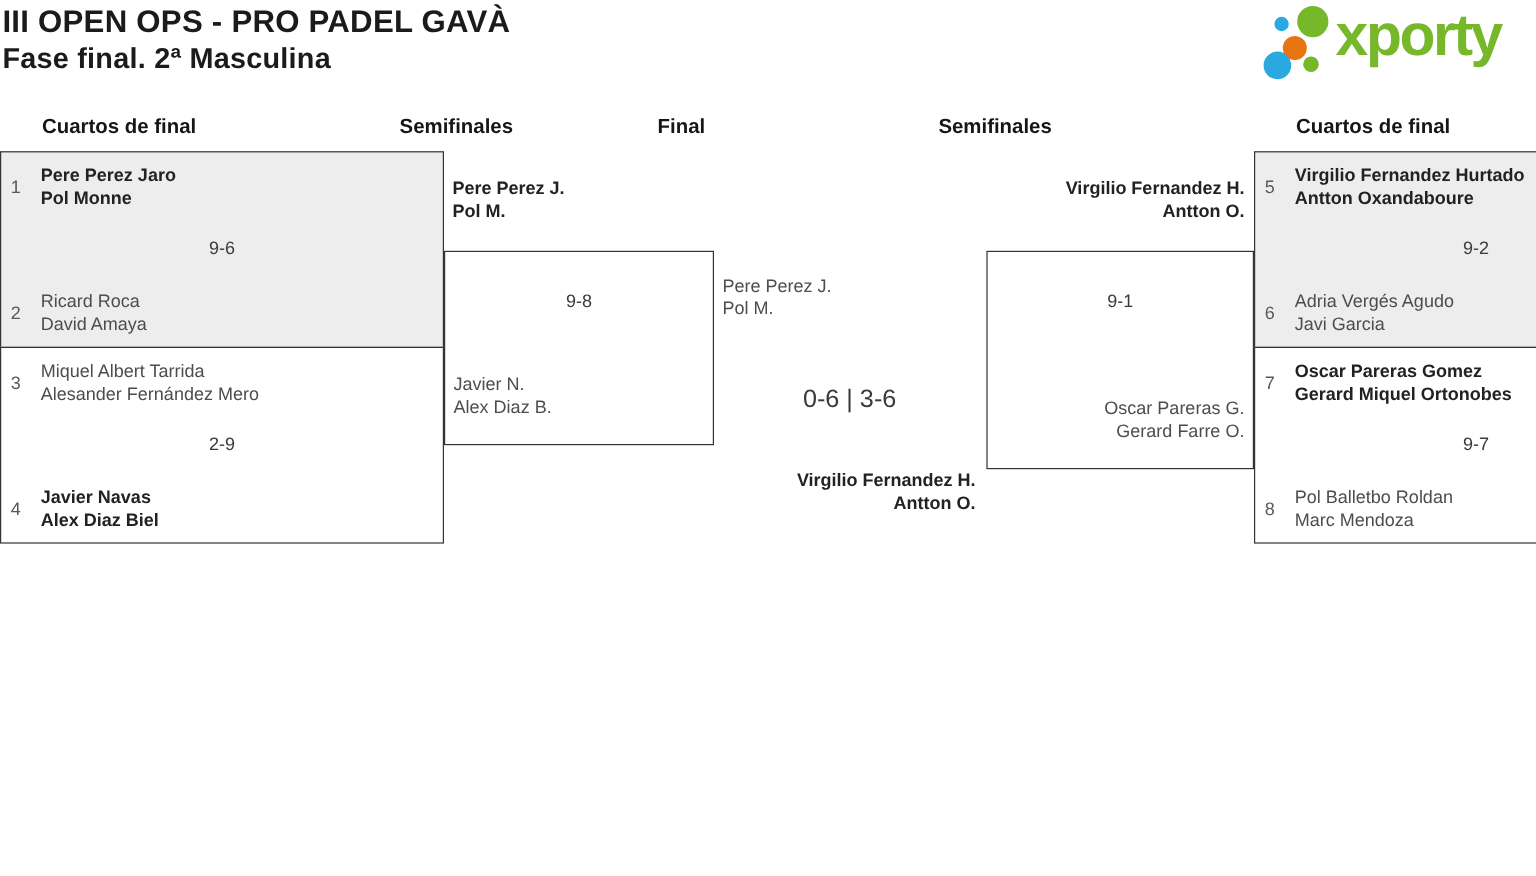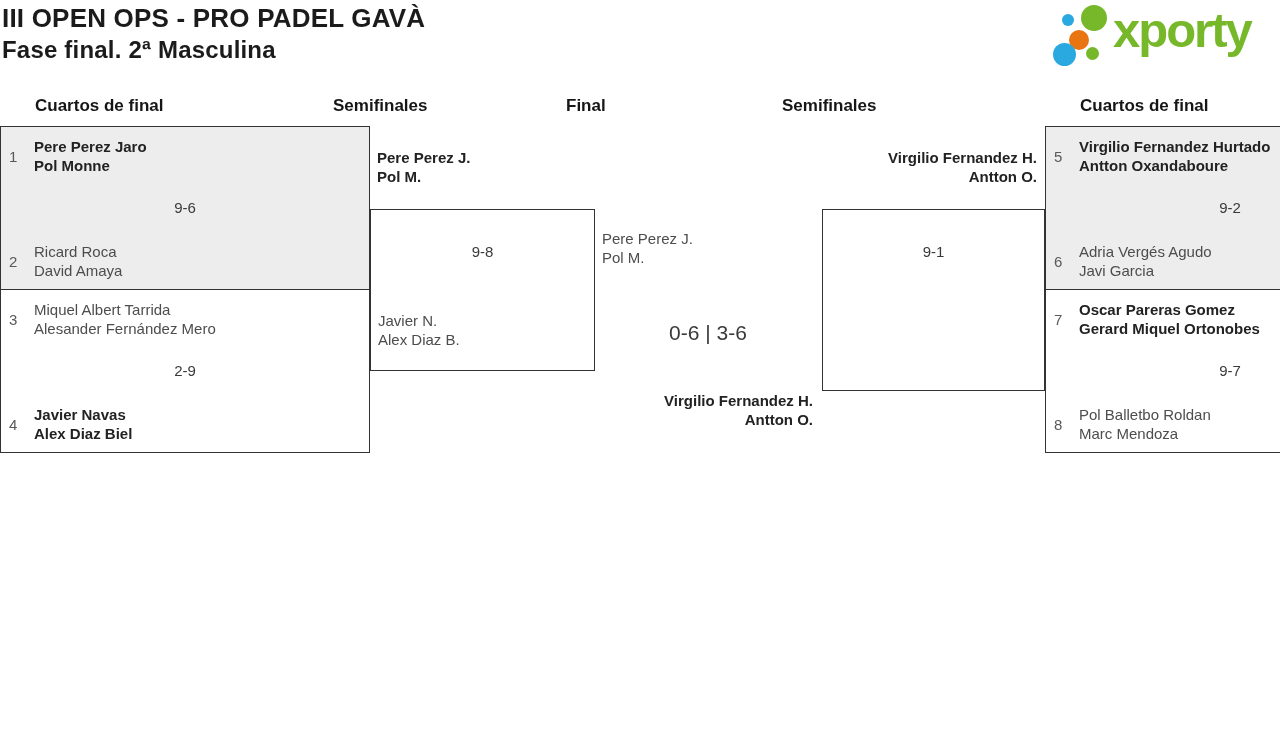--- a/index.html
+++ b/index.html
@@ -20,21 +20,21 @@
   .logo .dot{position:absolute;border-radius:50%;}
   .dot-blue-s {left:14px;top:12px;width:12px;height:12px;background:var(--blue);}
   .dot-green-l{left:33px;top:3px;width:26px;height:26px;background:var(--green);}
   .dot-orange {left:21px;top:28px;width:20px;height:20px;background:var(--orange);}
   .dot-blue-l {left:5px;top:41px;width:23px;height:23px;background:var(--blue);}
   .dot-green-s{left:38px;top:45px;width:13px;height:13px;background:var(--green);}
   .wordmark{position:absolute;left:65px;top:-7px;font-size:49px;line-height:70px;
     font-weight:800;color:var(--green);letter-spacing:-2px;}
   
   .rh{position:absolute;top:96px;width:300px;text-align:left;font-size:17px;font-weight:600;color:#161616;white-space:nowrap;}
-  #rh1{left:35px}#rh2{left:333px}#rh3{left:566px}#rh4{left:782px}#rh5{left:1080px}
+  #rh1{left:35px}#rh2{left:333px}#rh3{left:548px}#rh4{left:782px}#rh5{left:1080px}
   
   .box{position:absolute;border:1px solid var(--line);background:#fff;}
   .box.shaded{background:var(--shade);}
   #qf1{left:0;top:126px;width:370px;height:164px;}
   #qf2{left:0;top:289px;width:370px;height:164px;}
   #sf1{left:370px;top:209px;width:225px;height:162px;padding-left:20px;}
   #sf2{left:822px;top:209px;width:223px;height:182px;}
   #qf3{left:1045px;top:126px;width:370px;height:164px;}
   #qf4{left:1045px;top:289px;width:370px;height:164px;}
   
@@ -147,20 +147,26 @@
 </div>
 
 <div class="float-team" id="sf2-top">
   <span class="names winner">
     <span class="line">Virgilio Fernandez H.</span>
     <span class="line">Antton O.</span>
   </span>
 </div>
 <div class="box" id="sf2">
   <div class="score sf-score">9-1</div>
+  <div class="team sf-team2 align-right">
+    <span class="names">
+      <span class="line">Oscar Pareras G.</span>
+      <span class="line">Gerard Farre O.</span>
+    </span>
+  </div>
 </div>
 
 <div class="box shaded" id="qf3">
   <div class="team t-top">
     <span class="seed">5</span>
     <span class="names winner">
       <span class="line">Virgilio Fernandez Hurtado</span>
       <span class="line">Antton Oxandaboure</span>
     </span>
   </div>

